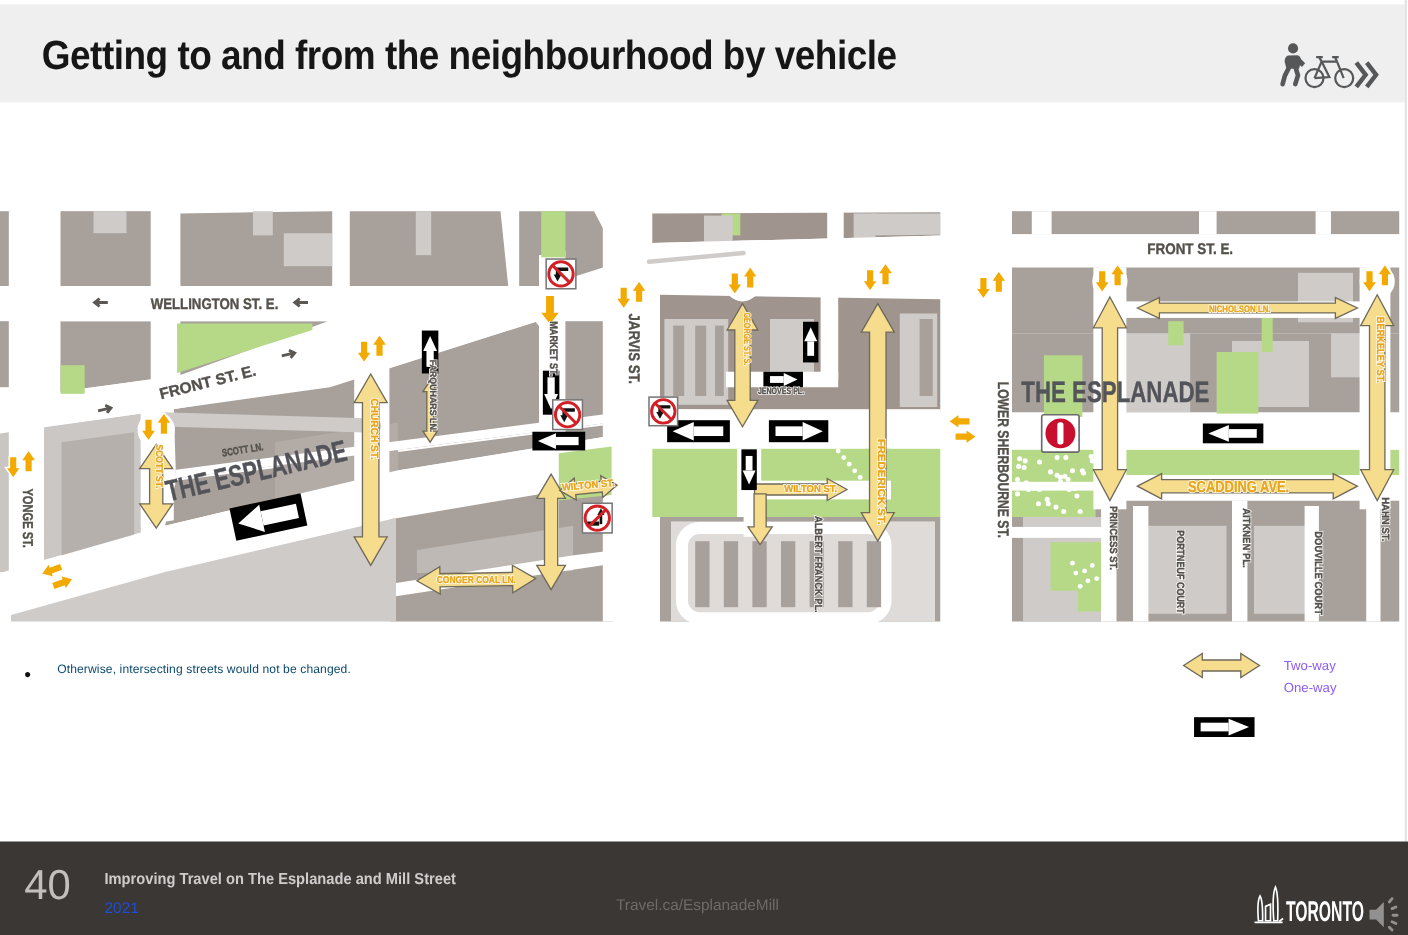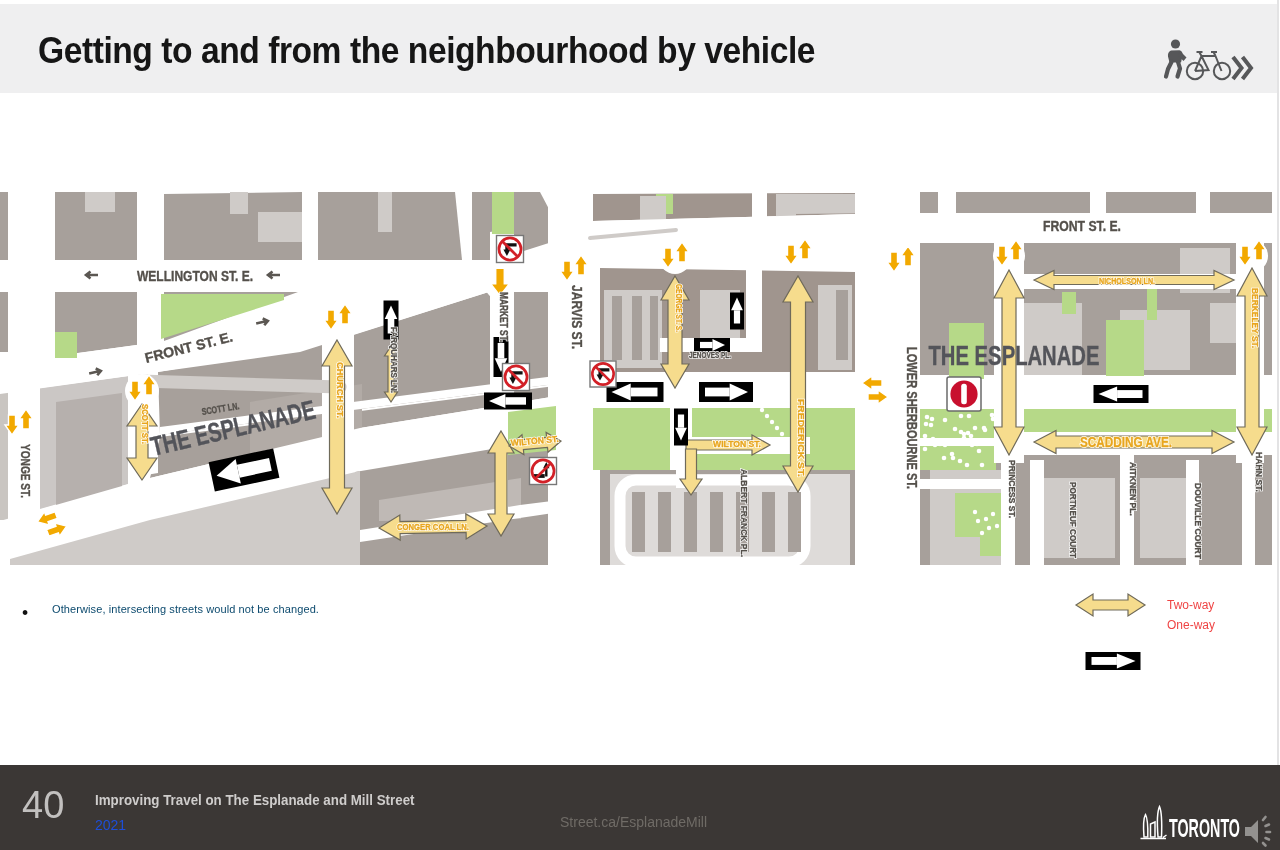--- a/index.html
+++ b/index.html
@@ -1,20 +1,20 @@
 <!DOCTYPE html>
 <html><head><meta charset="utf-8">
 <style>
 *{margin:0;padding:0;box-sizing:border-box}
 body{width:1280px;height:850px;background:#fff;font-family:"Liberation Sans",sans-serif;position:relative;overflow:hidden}
 .hdr{position:absolute;left:0;top:4px;width:1277px;height:89px;background:#efeff0}
 .title{position:absolute;left:38px;top:30px;font-size:37px;font-weight:bold;color:#161616;letter-spacing:-0.5px;transform:scaleX(0.908);transform-origin:0 0;white-space:nowrap}
 .bullet{position:absolute;left:22px;top:603px;font-size:17.5px;color:#111}
 .btxt{position:absolute;left:52px;top:603px;font-size:11px;color:#0c4a6e;letter-spacing:0.1px}
-.leg{position:absolute;font-size:12px;color:#ef4444}
+.leg{position:absolute;font-size:12px;color:#8b5cf6}
 .ftr{position:absolute;left:0;top:765px;width:1280px;height:85px;background:#3b3735}
 .pnum{position:absolute;left:22px;top:784px;font-size:38px;font-weight:normal;color:#c2c0bf}
 .ft1{position:absolute;left:95px;top:792px;font-size:14.5px;font-weight:bold;color:#cfcdcc;transform:scaleX(0.92);transform-origin:0 0;white-space:nowrap}
 .ft2{position:absolute;left:95px;top:817px;font-size:14px;color:#1d4ed8}
 .ftc{position:absolute;left:560px;top:814px;font-size:14px;color:#6f6b66}
 </style></head>
 <body>
 
 <div class="hdr"></div>
 
@@ -595,21 +595,21 @@
 <div class="bullet">•</div>
 <div class="btxt">Otherwise, intersecting streets would not be changed.</div>
 
 <div class="leg" style="left:1167px;top:598px">Two-way</div>
 <div class="leg" style="left:1167px;top:618px">One-way</div>
 
 <div class="ftr"></div>
 <div class="pnum">40</div>
 <div class="ft1">Improving Travel on The Esplanade and Mill Street</div>
 <div class="ft2">2021</div>
-<div class="ftc">Street.ca/EsplanadeMill</div>
+<div class="ftc">Travel.ca/EsplanadeMill</div>
 <svg style="position:absolute;left:0;top:0" width="1280" height="850" viewBox="0 0 1280 850">
 
 <g stroke="#fff" fill="none" stroke-width="1.5">
 <path d="M 1144,837 C 1143.2,827 1143.5,818 1145.5,814.5 C 1147.5,818 1148,827 1147.8,837 Z"></path>
 <path d="M 1150.5,837 L 1150.5,824 L 1155,822 L 1155,837 Z"></path>
 <path d="M 1158,837 C 1157,824 1157.5,811 1159.5,806.5 C 1161.5,811 1162,824 1161.5,837 Z"></path>
 <path d="M 1140.5,838.5 L 1166,838.5 M 1163,837.5 L 1166.5,835"></path>
 </g>
 <text x="1169" y="837" fill="#fff" style="font-size:26px;font-weight:bold" textLength="71" lengthAdjust="spacingAndGlyphs">TORONTO</text>
 

